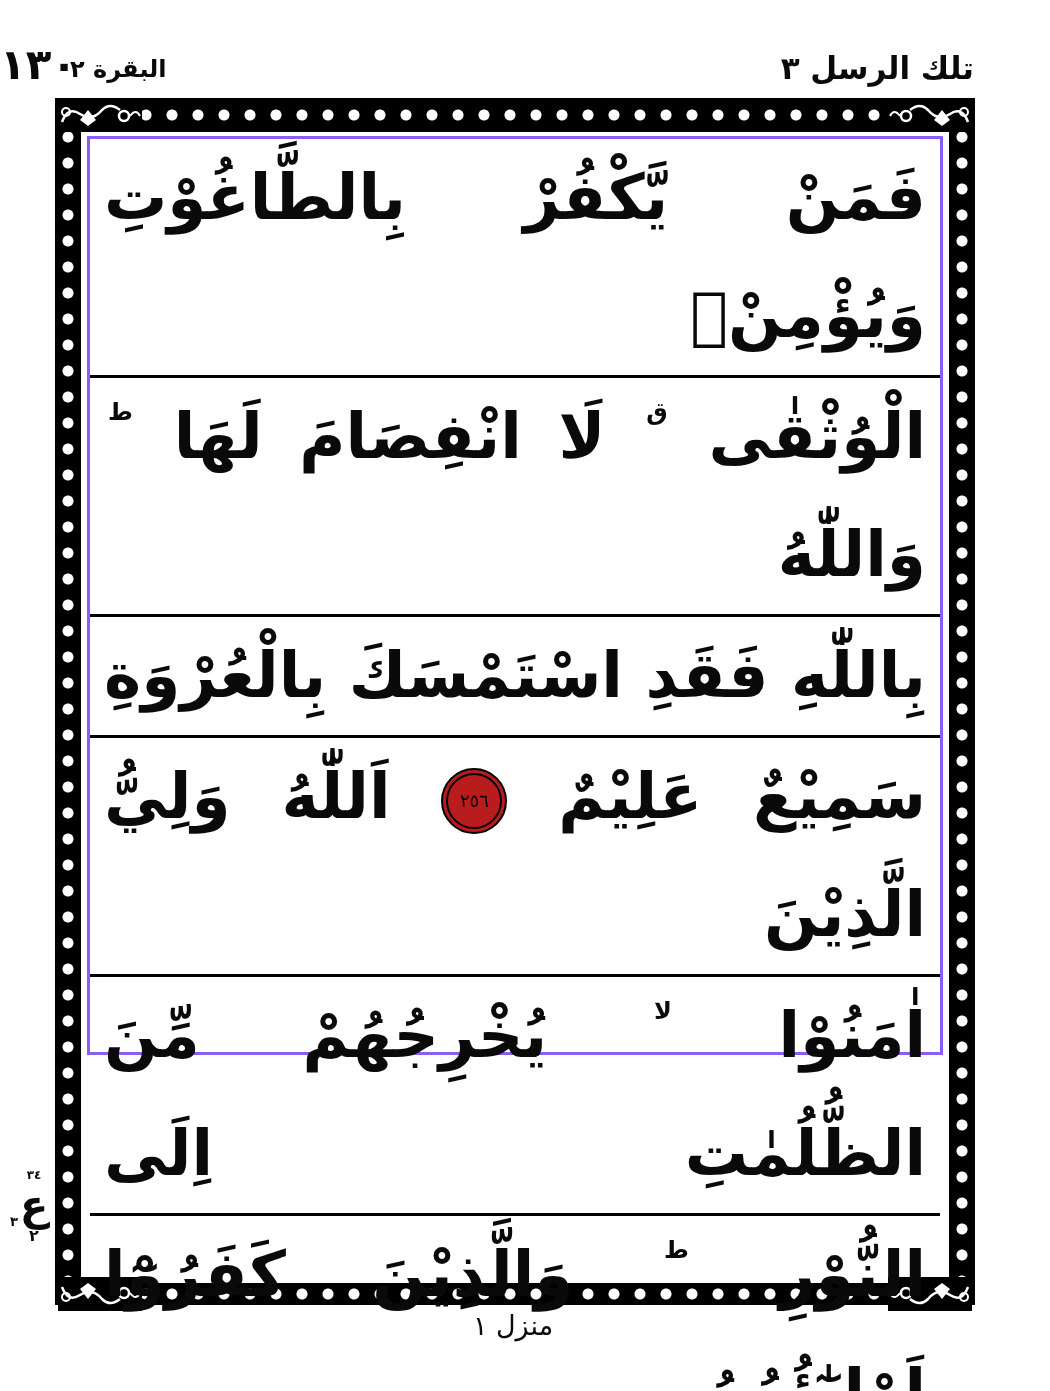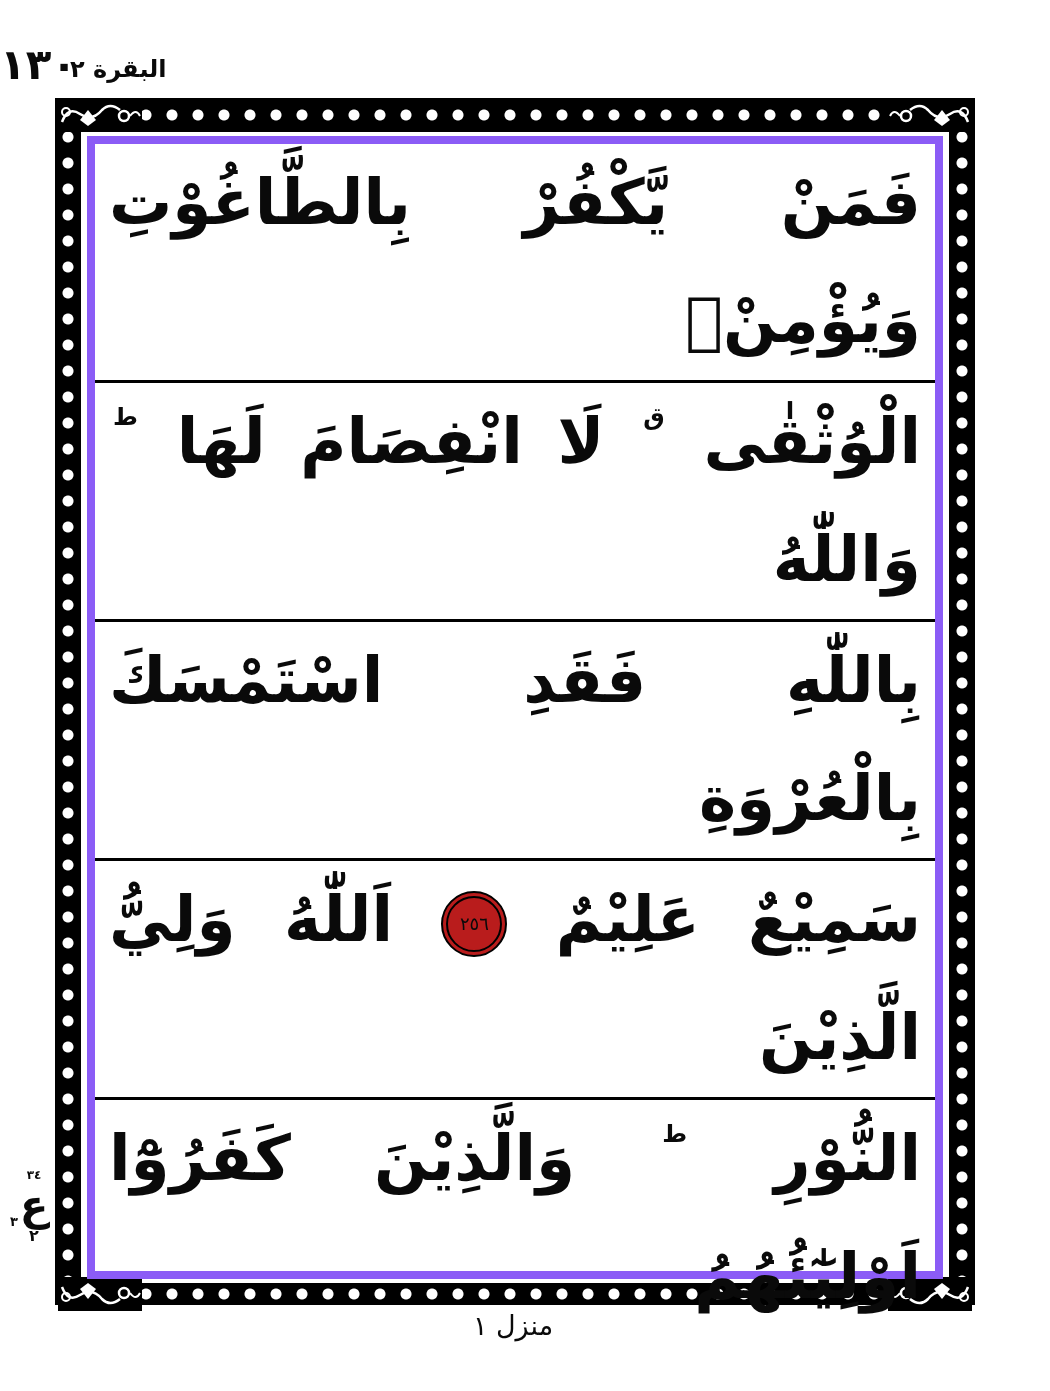--- a/index.html
+++ b/index.html
@@ -23,22 +23,22 @@
   .band-bottom { left:55px;  top:1283px; width:920px; height:22px; }
   .band-left   { left:55px;  top:98px;   width:26px;  height:1207px; }
   .band-right  { left:949px; top:98px;   width:26px;  height:1207px; }
   .corner-orn { position:absolute; width:84px; height:34px; }
   .orn-tl { left:58px;  top:98px; }
   .orn-tr { left:888px; top:98px; transform:scaleX(-1); }
   .orn-bl { left:58px;  top:1277px; transform:scaleY(-1); }
   .orn-br { left:888px; top:1277px; transform:scale(-1,-1); }
   
   .text-area {
-    position:absolute; left:87px; top:136px; width:856px; height:1143px;
-    border:8px solid #8b5cf6; display:flex; flex-direction:column; background:#fff;
+    position:absolute; left:87px; top:136px; width:856px; height:919px;
+    border:3px solid #8b5cf6; display:flex; flex-direction:column; background:#fff;
   }
   .qline {
     flex:1; direction:rtl; text-align:justify; text-align-last:justify;
     -moz-text-align-last:justify;
     font-weight:700; font-size:63px; line-height:118px;
     padding:0 14px; border-bottom:3px solid #000; overflow:visible;
     display:block; align-content:center;
   }
   .qline:last-child { border-bottom:none; }
   .qtext { letter-spacing:0; }
@@ -61,20 +61,21 @@
   .ruku-bottom { font-size:16px; line-height:16px; }
   
   .footer { position:absolute; top:1310px; left:0; width:100%; text-align:center;
             direction:rtl; font-size:27px; transform:translateX(-12px); }
 </style>
 </head>
 <body>
 
 <div id="page">
 
+  <div class="hdr hdr-right">تلك الرسل ٣</div>
   <div class="hdr hdr-center">١٣٠</div>
   <div class="hdr hdr-left">البقرة ٢</div>
 
   <div class="band band-h band-top"></div>
   <div class="band band-h band-bottom"></div>
   <div class="band band-v band-left"></div>
   <div class="band band-v band-right"></div>
 
   <svg class="corner-orn orn-tl" viewBox="0 0 84 34">
       <rect width="84" height="34" fill="#000"></rect>
@@ -107,20 +108,21 @@
     <path d="M22 22 l8 -10 l8 10 l-8 6 z" fill="#fff"></path>
     <circle cx="66" cy="18" r="5" fill="none" stroke="#fff" stroke-width="2.5"></circle>
     <path d="M72 18 q6 -8 10 0" stroke="#fff" stroke-width="2" fill="none"></path>
     </svg>
 
   <div class="text-area">
       <div class="qline"><span class="qtext">فَمَنْ يَّكْفُرْ بِالطَّاغُوْتِ وَيُؤْمِنْۢ</span></div>
       <div class="qline"><span class="qtext">الْوُثْقٰى</span> <span class="qmark">ق</span> <span class="qtext">لَا انْفِصَامَ لَهَا</span> <span class="qmark">ط</span> <span class="qtext">وَاللّٰهُ</span></div>
       <div class="qline"><span class="qtext">بِاللّٰهِ فَقَدِ اسْتَمْسَكَ بِالْعُرْوَةِ</span></div>
       <div class="qline"><span class="qtext">سَمِيْعٌ عَلِيْمٌ</span> <span class="vbadge">٢٥٦</span> <span class="qtext">اَللّٰهُ وَلِيُّ الَّذِيْنَ</span></div>
+      <div class="qline"><span class="qtext">اٰمَنُوْا</span> <span class="qmark">لا</span> <span class="qtext">يُخْرِجُهُمْ مِّنَ الظُّلُمٰتِ اِلَى</span></div>
       <div class="qline"><span class="qtext">النُّوْرِ</span> <span class="qmark">ط</span> <span class="qtext">وَالَّذِيْنَ كَفَرُوْٓا اَوْلِيٰٓئُهُمُ</span></div>
     </div>
 
   <div class="ruku">
     <div class="ruku-top">٣٤</div>
     <div class="ruku-letter">
       <span>ع</span>
       <span class="ruku-mid">٣</span>
     </div>
     <div class="ruku-bottom">٢</div>

